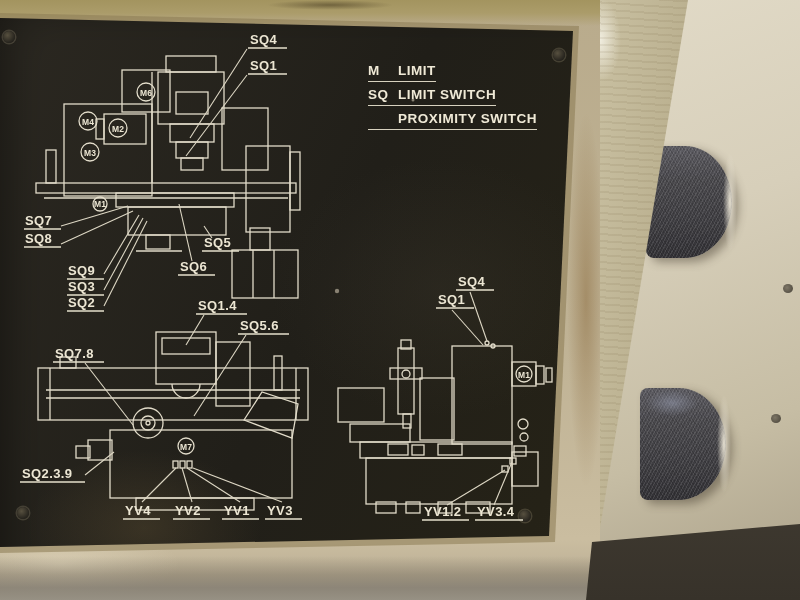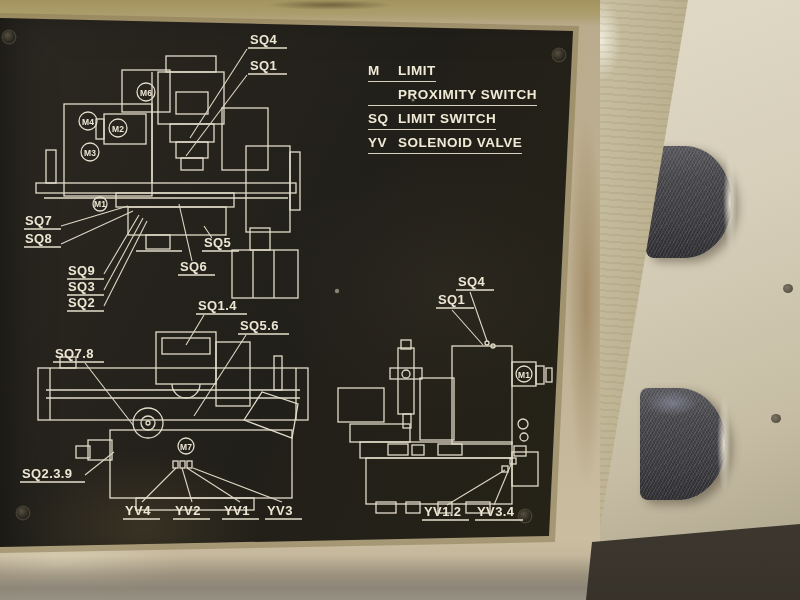--- a/index.html
+++ b/index.html
@@ -105,27 +105,24 @@
     <div class="screw" style="left:3px;top:31px;"></div>
     <div class="screw" style="left:553px;top:49px;"></div>
     <div class="screw" style="left:17px;top:507px;"></div>
     <div class="screw" style="left:519px;top:510px;"></div>
 
     <div class="legend">
       <div class="legend-row">
         <span class="abbr">M</span><span class="term">LIMIT</span>
       </div>
       <div class="legend-row">
-        <span class="abbr"></span><span class="term">PROXIMITY SWITCH</span>
-      </div>
-      <div class="legend-row">
         <span class="abbr">SQ</span><span class="term">LIMIT SWITCH</span>
       </div>
       <div class="legend-row">
-        <span class="abbr">YV</span><span class="term">SOLENOID VALVE</span>
+        <span class="abbr"></span><span class="term">PROXIMITY SWITCH</span>
       </div>
     </div>
 
     <svg class="lineart" width="600" height="560" viewBox="0 0 600 560">
 
       <g class="mk">
         <rect x="122" y="70" width="48" height="42"></rect>
         <rect x="64" y="104" width="88" height="92"></rect>
         <rect x="104" y="114" width="42" height="30"></rect>
         <rect x="96" y="119" width="8" height="20"></rect>

